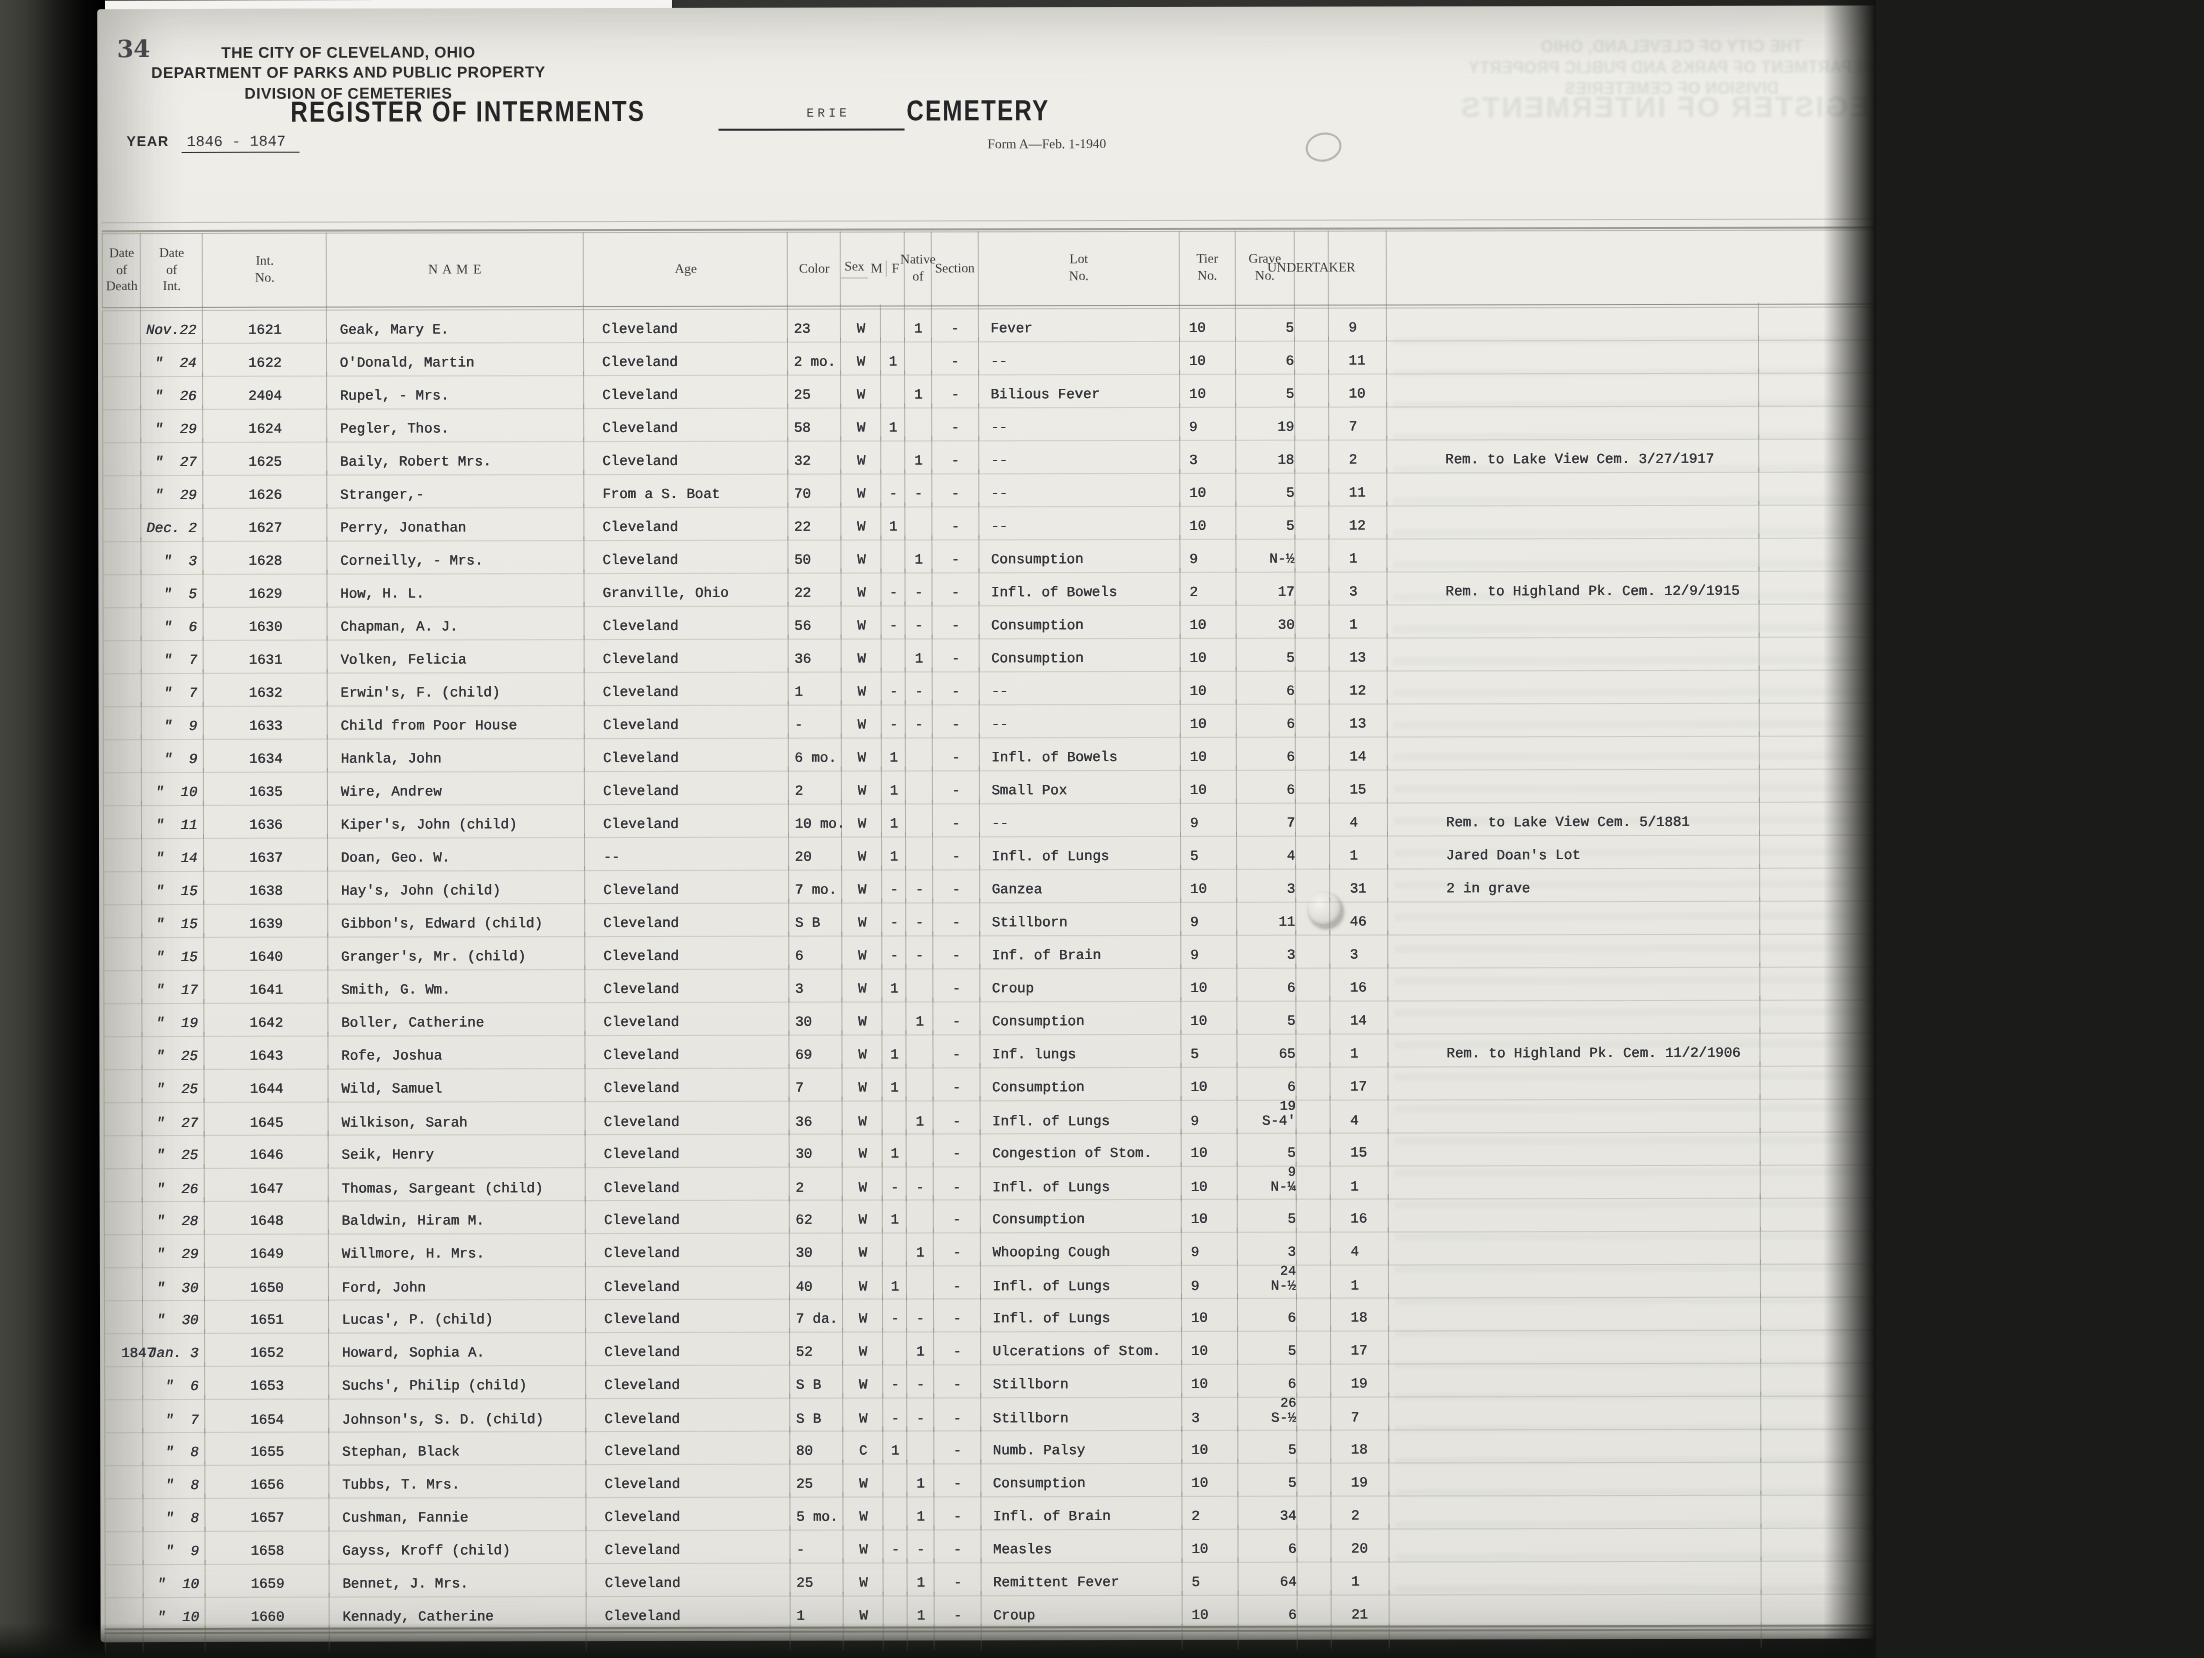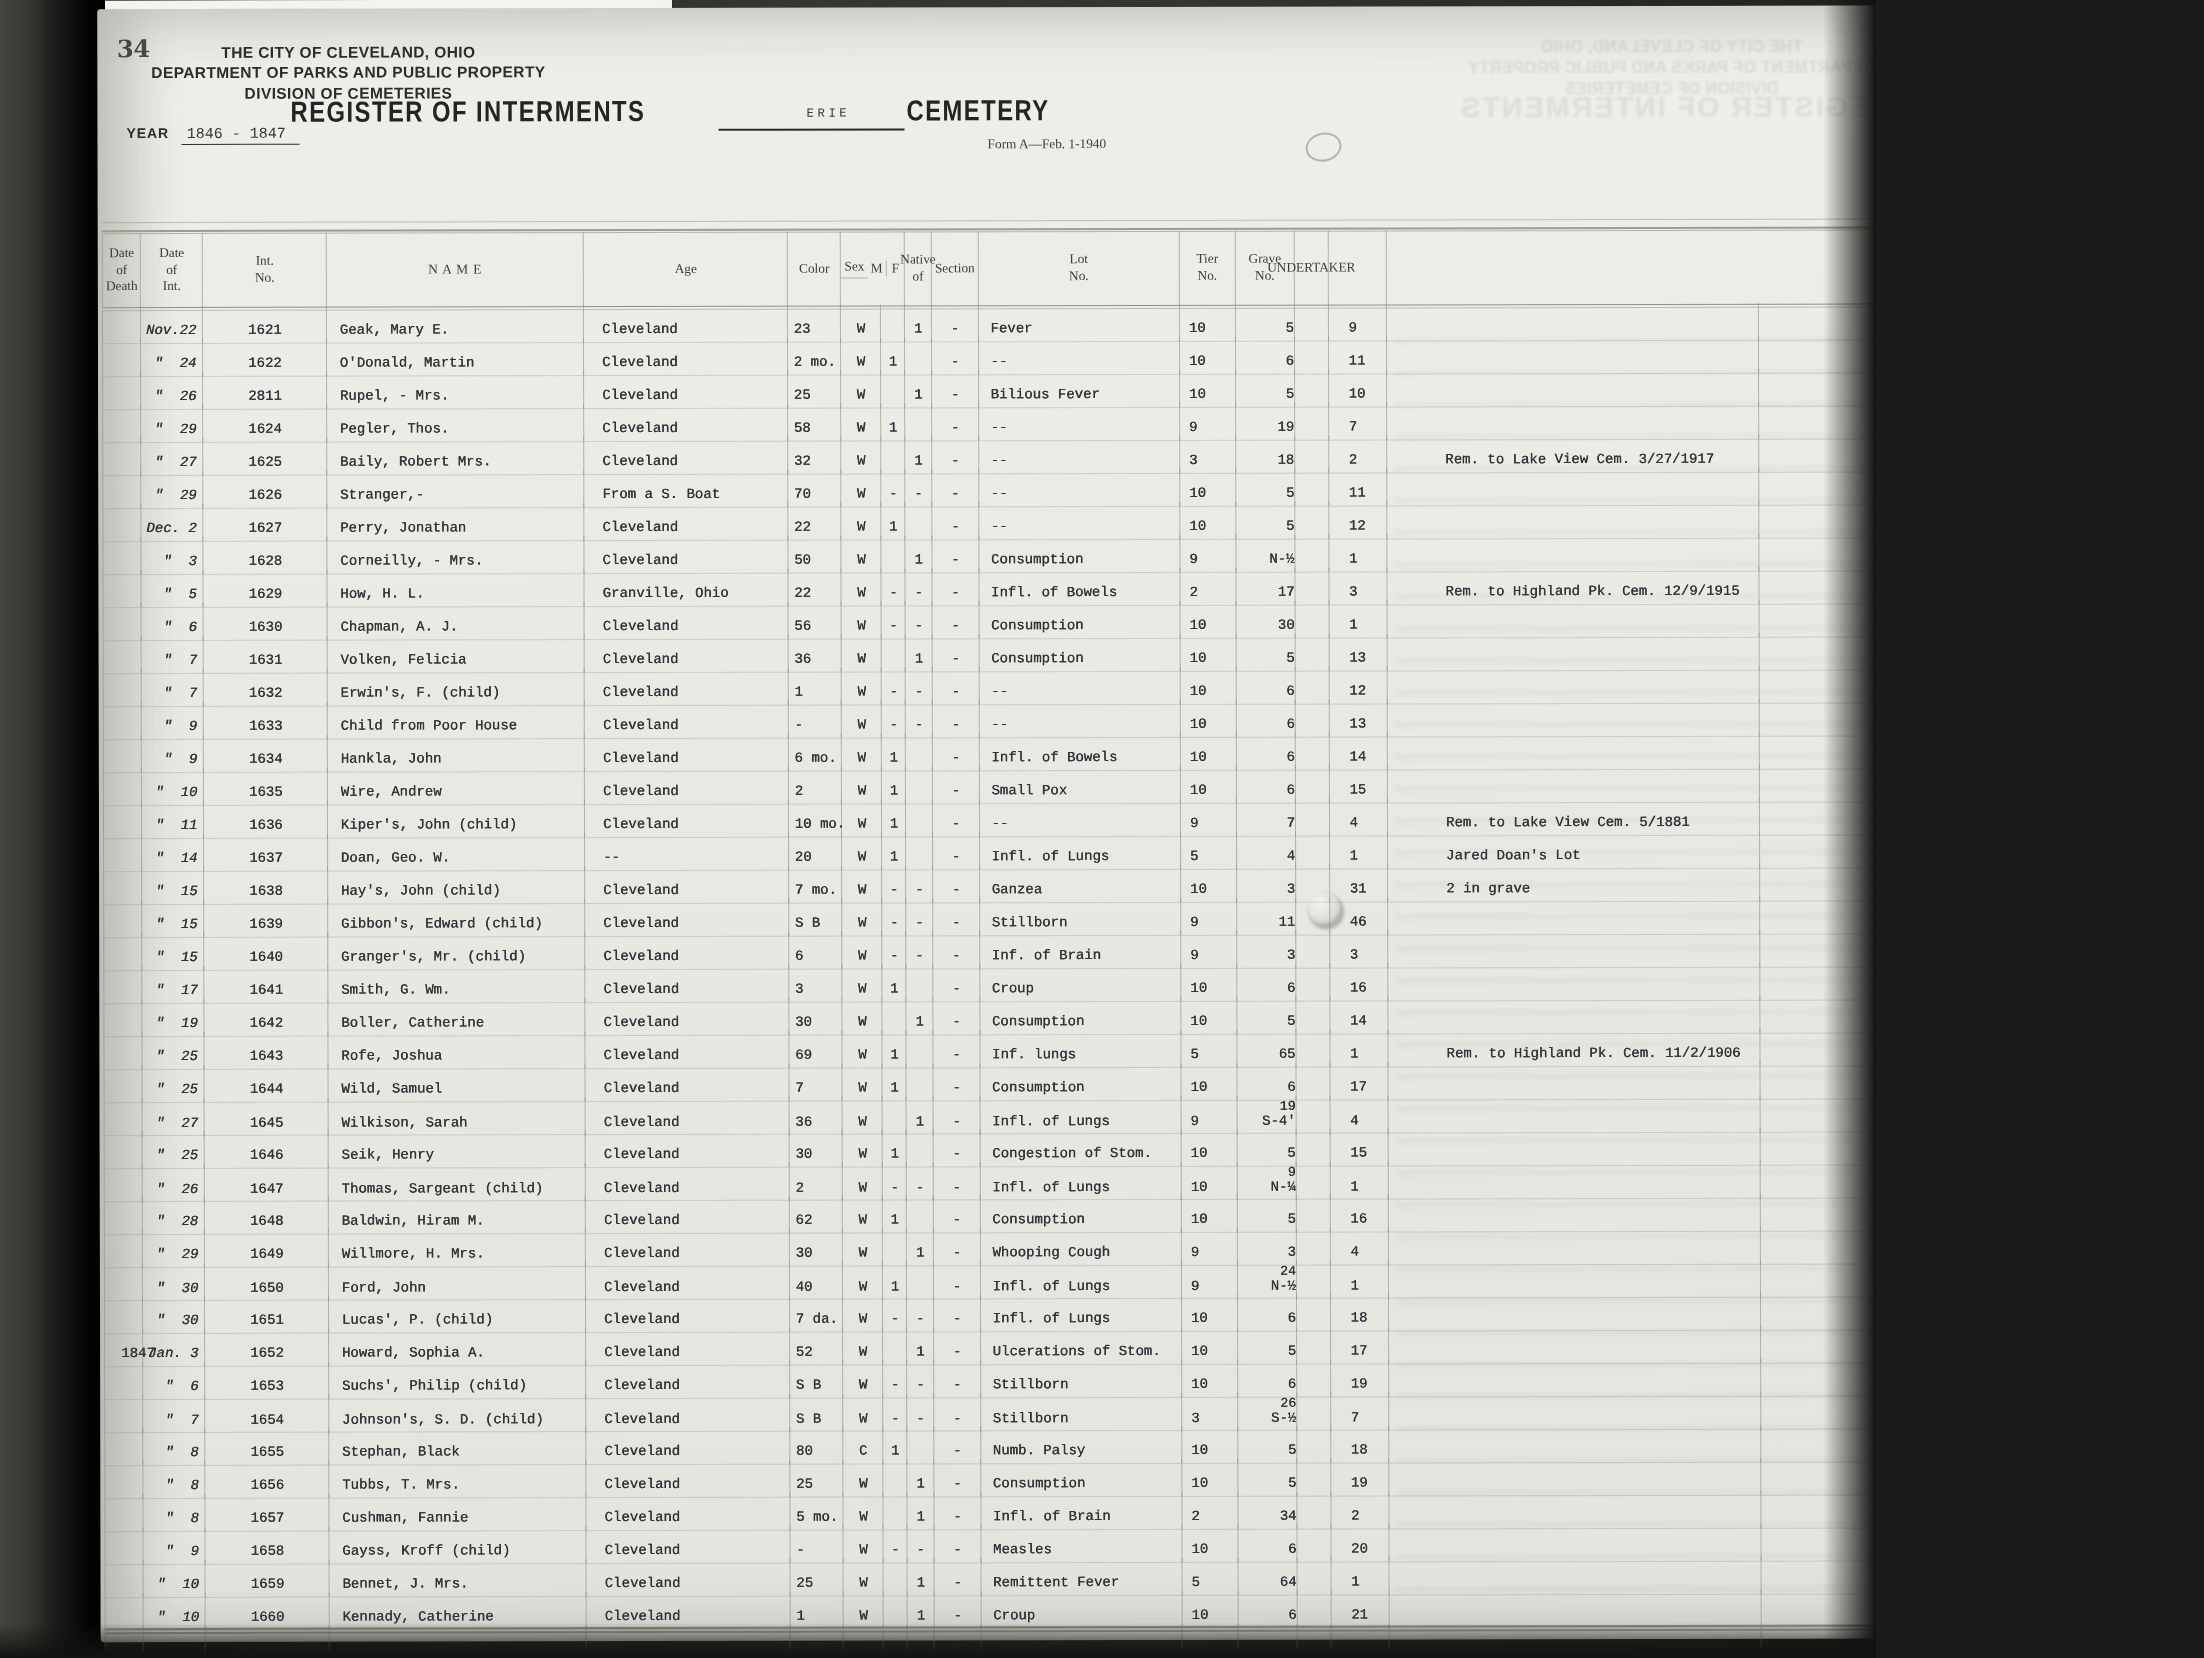--- a/index.html
+++ b/index.html
@@ -25,21 +25,21 @@
           font-size:24px;color:#45454a;}
   .org{position:absolute;left:25px;top:34px;width:452px;text-align:center;
        font-weight:bold;font-size:15.5px;line-height:20.4px;letter-spacing:0.4px;color:#2c2c2e;}
   .doc-title{position:absolute;left:193px;top:87px;font-size:29px;font-weight:bold;letter-spacing:1.8px;
        color:#242426;transform:scaleX(.82);transform-origin:left center;white-space:nowrap;}
   .cem-name{position:absolute;left:709px;top:99px;font-family:"Liberation Mono","DejaVu Sans Mono",monospace;
        font-size:12.4px;letter-spacing:3.5px;color:#3a3a3c;}
   .cem-underline{position:absolute;left:621px;top:121px;width:186px;height:1.8px;background:#2b2b2d;}
   .cem-word{position:absolute;left:809px;top:87px;font-size:29px;font-weight:bold;letter-spacing:1.8px;
        color:#242426;transform:scaleX(.82);transform-origin:left center;}
-  .year-line{position:absolute;left:29px;top:116px;text-align:center;}
+  .year-line{position:absolute;left:29px;top:124px;text-align:center;}
   .year-label{font-size:14px;font-weight:bold;color:#2c2c2e;letter-spacing:0.9px;}
   .year-value{font-family:"Liberation Mono","DejaVu Sans Mono",monospace;font-size:15px;color:#33343a;
        margin-left:12.4px;border-bottom:1.8px solid #2b2b2d;padding:0 14px 0.9px 5.3px;}
   .form-note{position:absolute;left:890px;top:129px;font-family:"Liberation Serif",serif;
        font-size:13.3px;color:#3c3c3e;}
 
   
   .ghost{position:absolute;transform:scaleX(-1);color:#7d927e;filter:blur(1px);pointer-events:none;}
   .ghost-org{left:1237px;top:30px;width:674px;opacity:.20;text-align:center;font-weight:bold;
        font-size:16px;line-height:21px;letter-spacing:0.4px;}
@@ -226,21 +226,21 @@
     </div>
     <div class="c-tier"></div>
     <div class="c-grave">11</div>
     <div class="c-rem"></div>
     <div class="c-und"></div>
     <div class="c-extra"></div>
   </div>
           <div class="row grid-cols">
     <div class="c-dod"></div>
     <div class="c-doi">"  26</div>
-    <div class="c-no">2811</div>
+    <div class="c-no">2404</div>
     <div class="c-name">Rupel, - Mrs.</div>
     <div class="c-addr">Cleveland</div>
     <div class="c-age">25</div>
     <div class="c-color">W</div>
     <div class="c-m"></div>
     <div class="c-f">1</div>
     <div class="c-native">-</div>
     <div class="c-cause">Bilious Fever</div>
     <div class="c-sec">10</div>
     <div class="c-lot">

